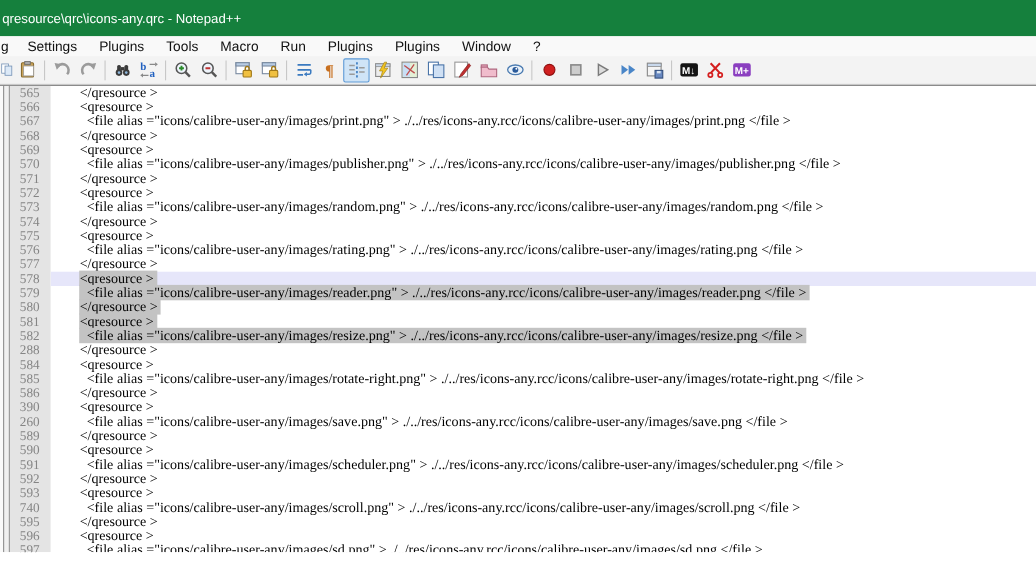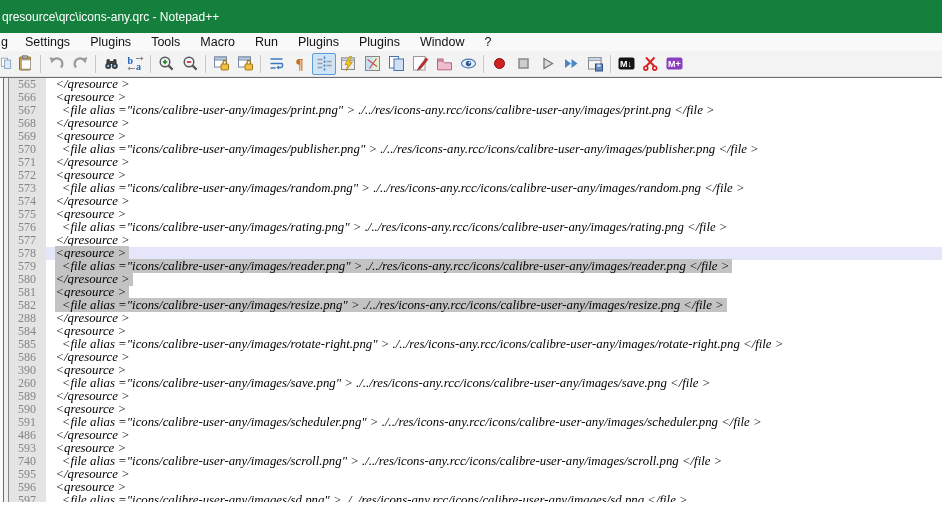--- a/index.html
+++ b/index.html
@@ -62,22 +62,21 @@
   .gutter {
     width:37px; background:#e4e4e4; color:#858585;
     font-family:"Liberation Serif", serif; font-size:12px;
     text-align:right; padding-right:10px; flex:0 0 auto;
   }
   .gutter .ln { height:13px; line-height:13px; }
   .codecol { flex:1; overflow:hidden; position:relative; }
   .line {
     height:13px; line-height:13px; white-space:pre;
     font-family:"Liberation Serif", serif; font-size:12.8px; color:#000;
-    padding-left:3px;
-    font-style:italic;
+    padding-left:20px;
   }
   .line.cur { background:#e6e6fa; }
   .line .sel { background:#c3c3c3; padding-right:3px; }
   svg { display:block; }
 </style>
 </head>
 <body>
 
 <div id="app">
 
@@ -318,21 +317,21 @@
         <div class="ln">582</div>
         <div class="ln">288</div>
         <div class="ln">584</div>
         <div class="ln">585</div>
         <div class="ln">586</div>
         <div class="ln">390</div>
         <div class="ln">260</div>
         <div class="ln">589</div>
         <div class="ln">590</div>
         <div class="ln">591</div>
-        <div class="ln">486</div>
+        <div class="ln">592</div>
         <div class="ln">593</div>
         <div class="ln">740</div>
         <div class="ln">595</div>
         <div class="ln">596</div>
         <div class="ln">597</div>
       </div>
     <div class="codecol" id="codecol">
         <div class="line">  &lt;/qresource &gt;</div>
         <div class="line">  &lt;qresource &gt;</div>
         <div class="line">    &lt;file alias ="icons/calibre-user-any/images/print.png" &gt; ./../res/icons-any.rcc/icons/calibre-user-any/images/print.png &lt;/file &gt;</div>

